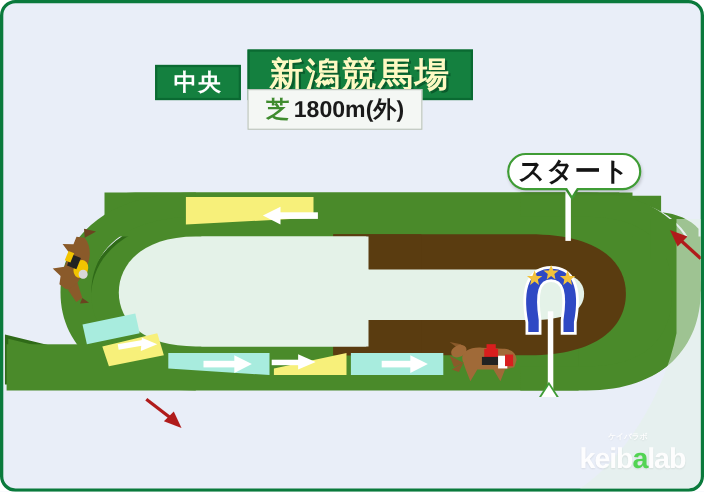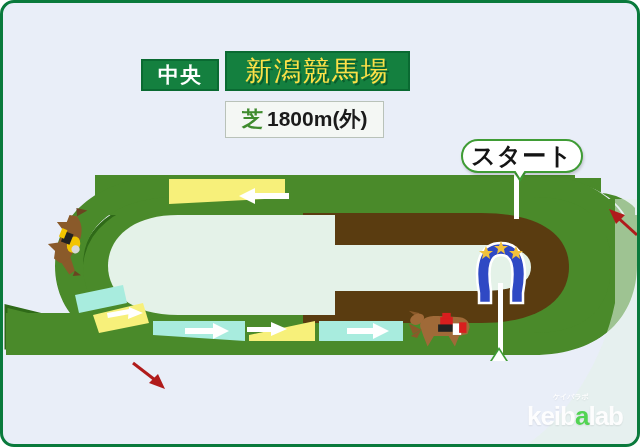--- a/index.html
+++ b/index.html
@@ -21,25 +21,25 @@
     width:78px;background:#14803f;border:2px solid #0a6a32;
     display:flex;align-items:center;justify-content:center;
     color:#ffffff;font-size:21px;font-weight:bold;letter-spacing:1px;
     box-sizing:border-box;
   }
   #title-plate{
     margin-left:6px;background:#14803f;border:2px solid #0a6a32;
     padding:0 18px;display:flex;align-items:center;box-sizing:border-box;
   }
   #course-title{
-    color:#fde047;font-size:27px;font-weight:normal;letter-spacing:2px;
+    color:#fef9c3;font-size:31px;font-weight:bold;letter-spacing:2px;
     text-shadow:2px 2px 0 #0a5c2c;
   }
   #subtitle-plate{
-    position:absolute;left:222px;top:98px;background:#f4f7f4;
+    position:absolute;left:222px;top:78px;background:#f4f7f4;
     border:1px solid #b9c2b9;padding:3px 16px 4px;
     font-size:21px;font-weight:bold;color:#1a1a1a;
   }
   #subtitle-surface{color:#3f8b2e;margin-right:4px;}
 
   
   .callout{
     position:absolute;background:#ffffff;border:2px solid #3f9c35;
     border-radius:17px;height:30px;display:flex;align-items:center;
     justify-content:center;font-size:24px;font-weight:bold;color:#141414;

